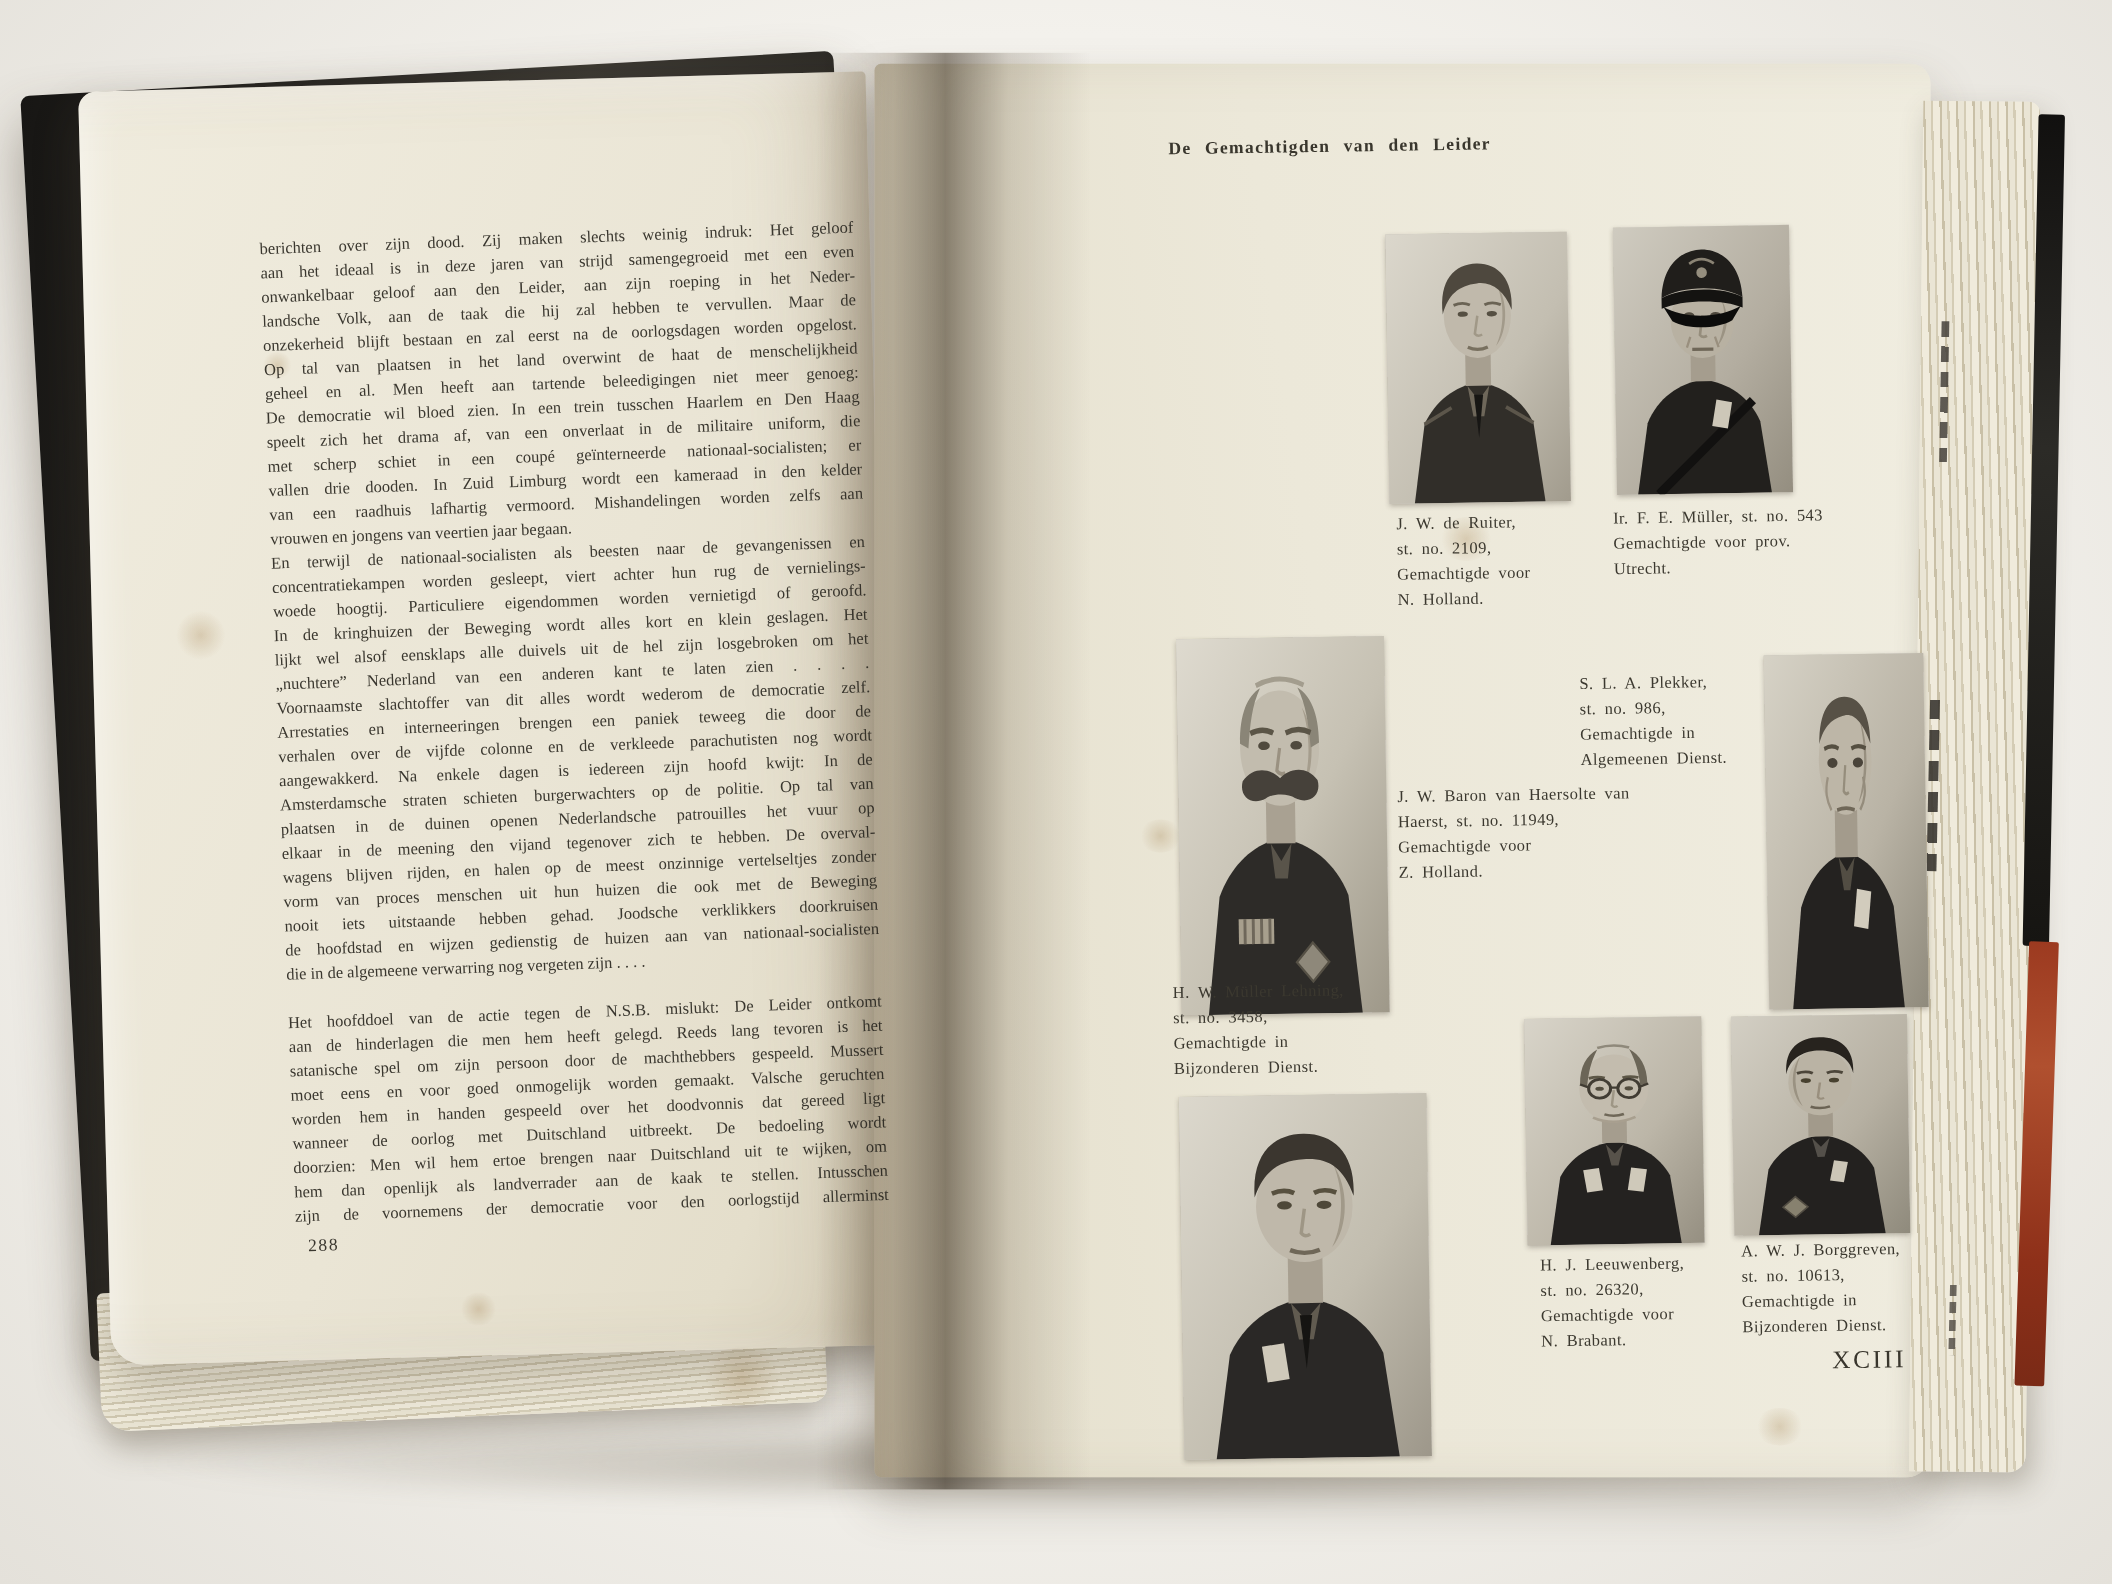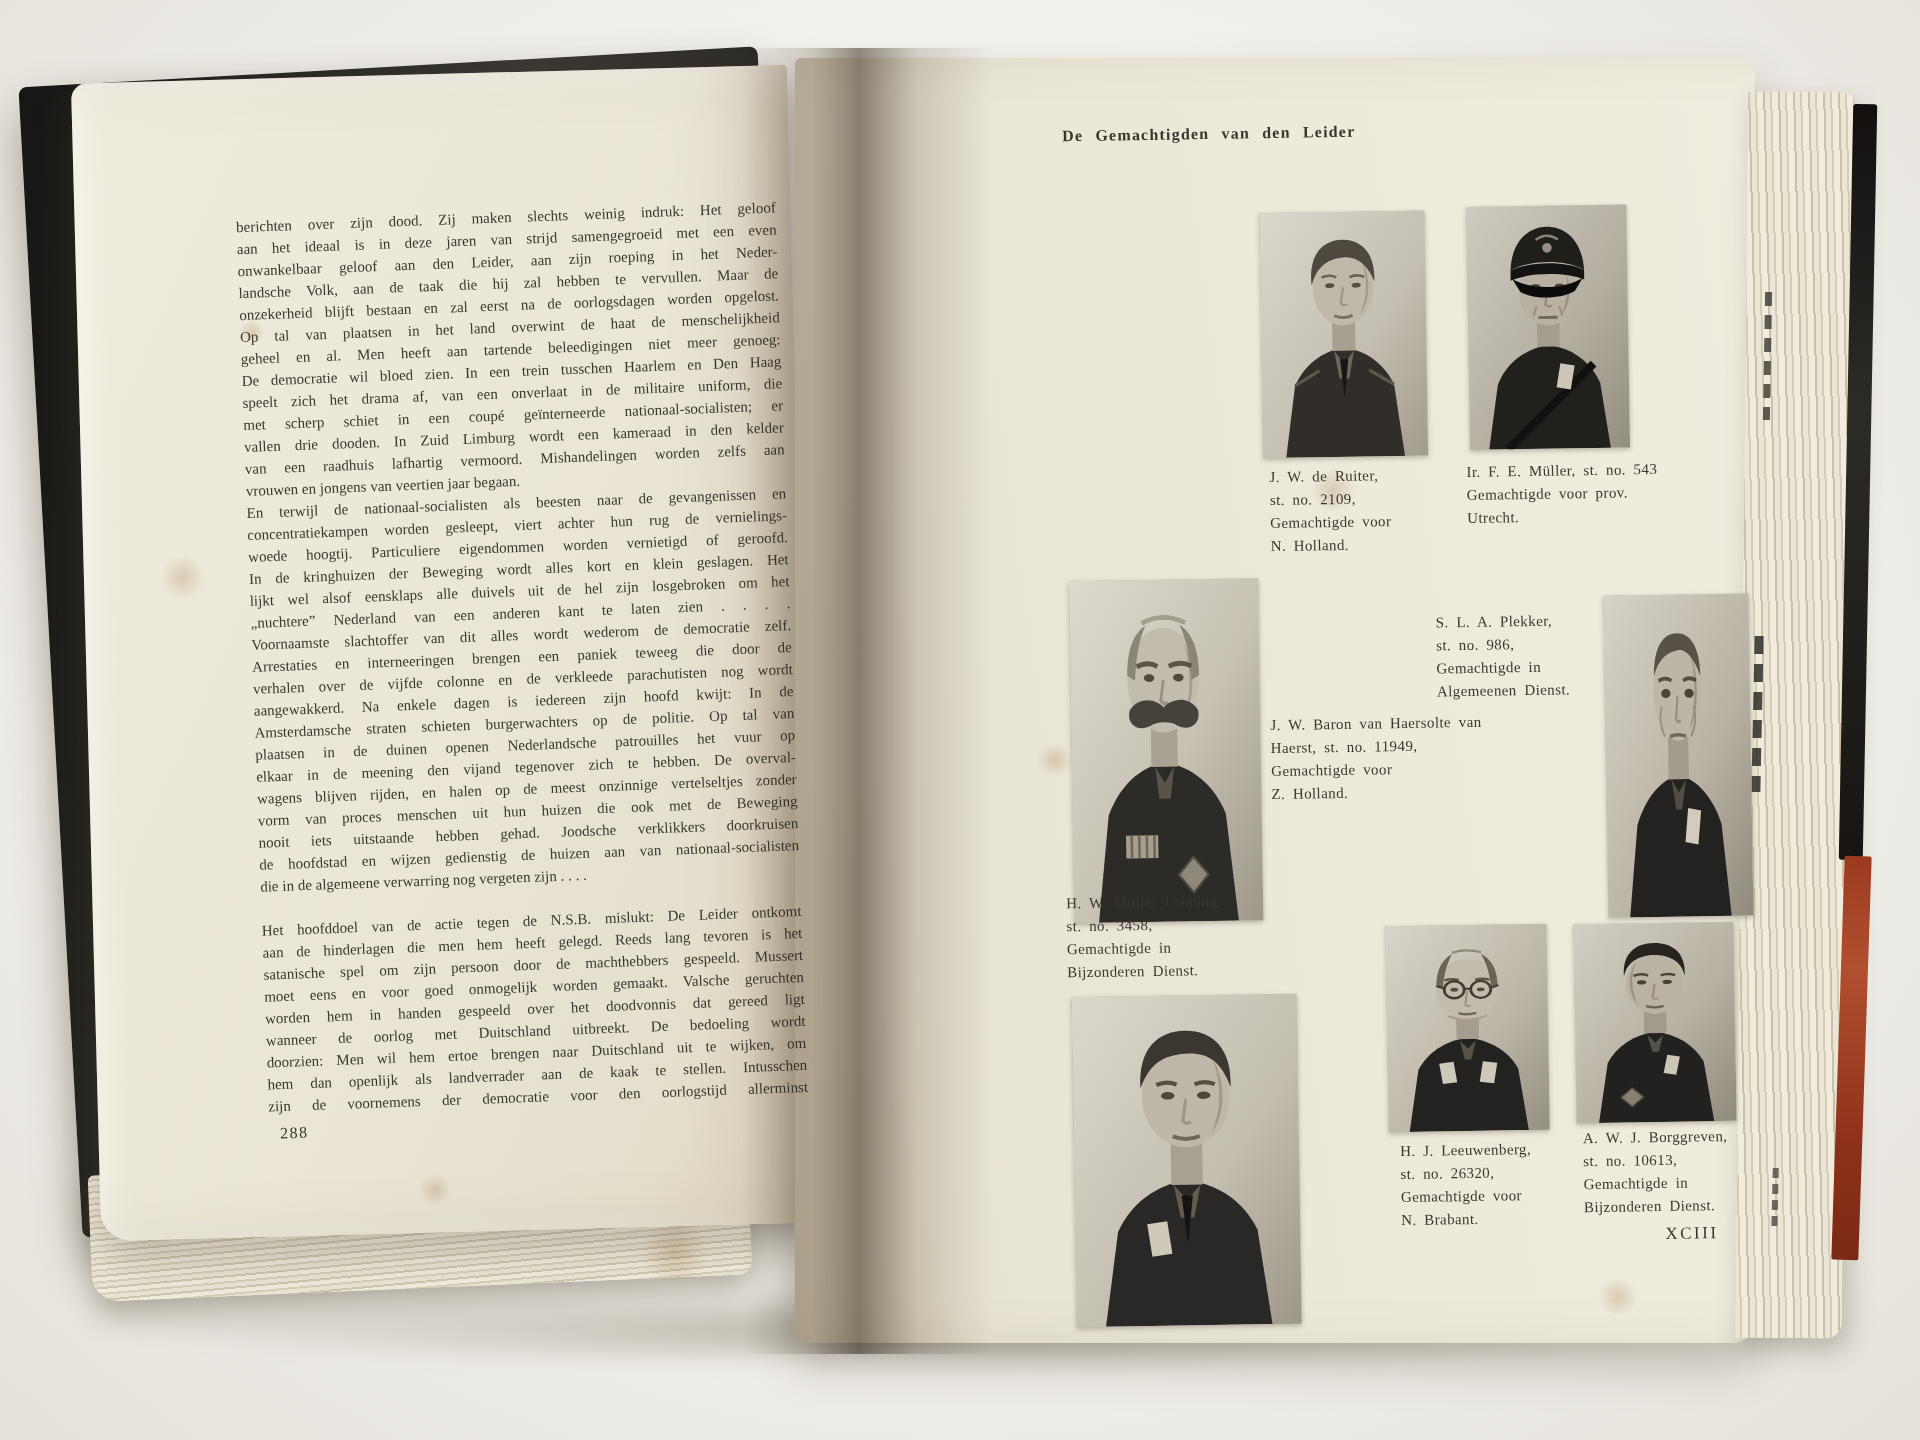--- a/index.html
+++ b/index.html
@@ -52,21 +52,21 @@
   .para2{margin-top:22px;}
   .pageno-left{left:280px;top:1124px;z-index:5;color:#3a372f;font-size:16px;letter-spacing:1.5px;transform:rotate(-2deg);}
   
   .right-content{left:795px;top:58px;width:960px;height:1285px;transform:rotate(-.9deg);z-index:5;color:#3b382f;}
   .rp-header{position:absolute;left:276px;top:66px;font-size:16px;font-weight:bold;letter-spacing:1.2px;word-spacing:7px;color:#39362d;white-space:nowrap;}
   .caption{position:absolute;font-size:15px;line-height:23px;letter-spacing:.4px;word-spacing:3.5px;}
   .cap-line{white-space:nowrap;height:23px;}
   .photo{position:absolute;box-shadow:0 2px 5px rgba(60,50,40,.30), inset 0 0 0 1px rgba(255,255,255,.25);
          background:#bdb8ac;}
   .photo svg{width:100%;height:100%;display:block;}
-  .pageno-right{position:absolute;left:862px;top:1172px;font-size:17px;letter-spacing:2.5px;color:#39362d;}
+  .pageno-right{position:absolute;left:862px;top:1172px;font-size:23px;letter-spacing:2.5px;color:#39362d;}
 </style>
 </head>
 <body>
 
 <div class="stage">
 
   <div class="abs floor-shadow"></div>
   <div class="abs cover-left"></div>
   <div class="abs edge-stack-left"></div>
   <div class="abs page-left"></div>

